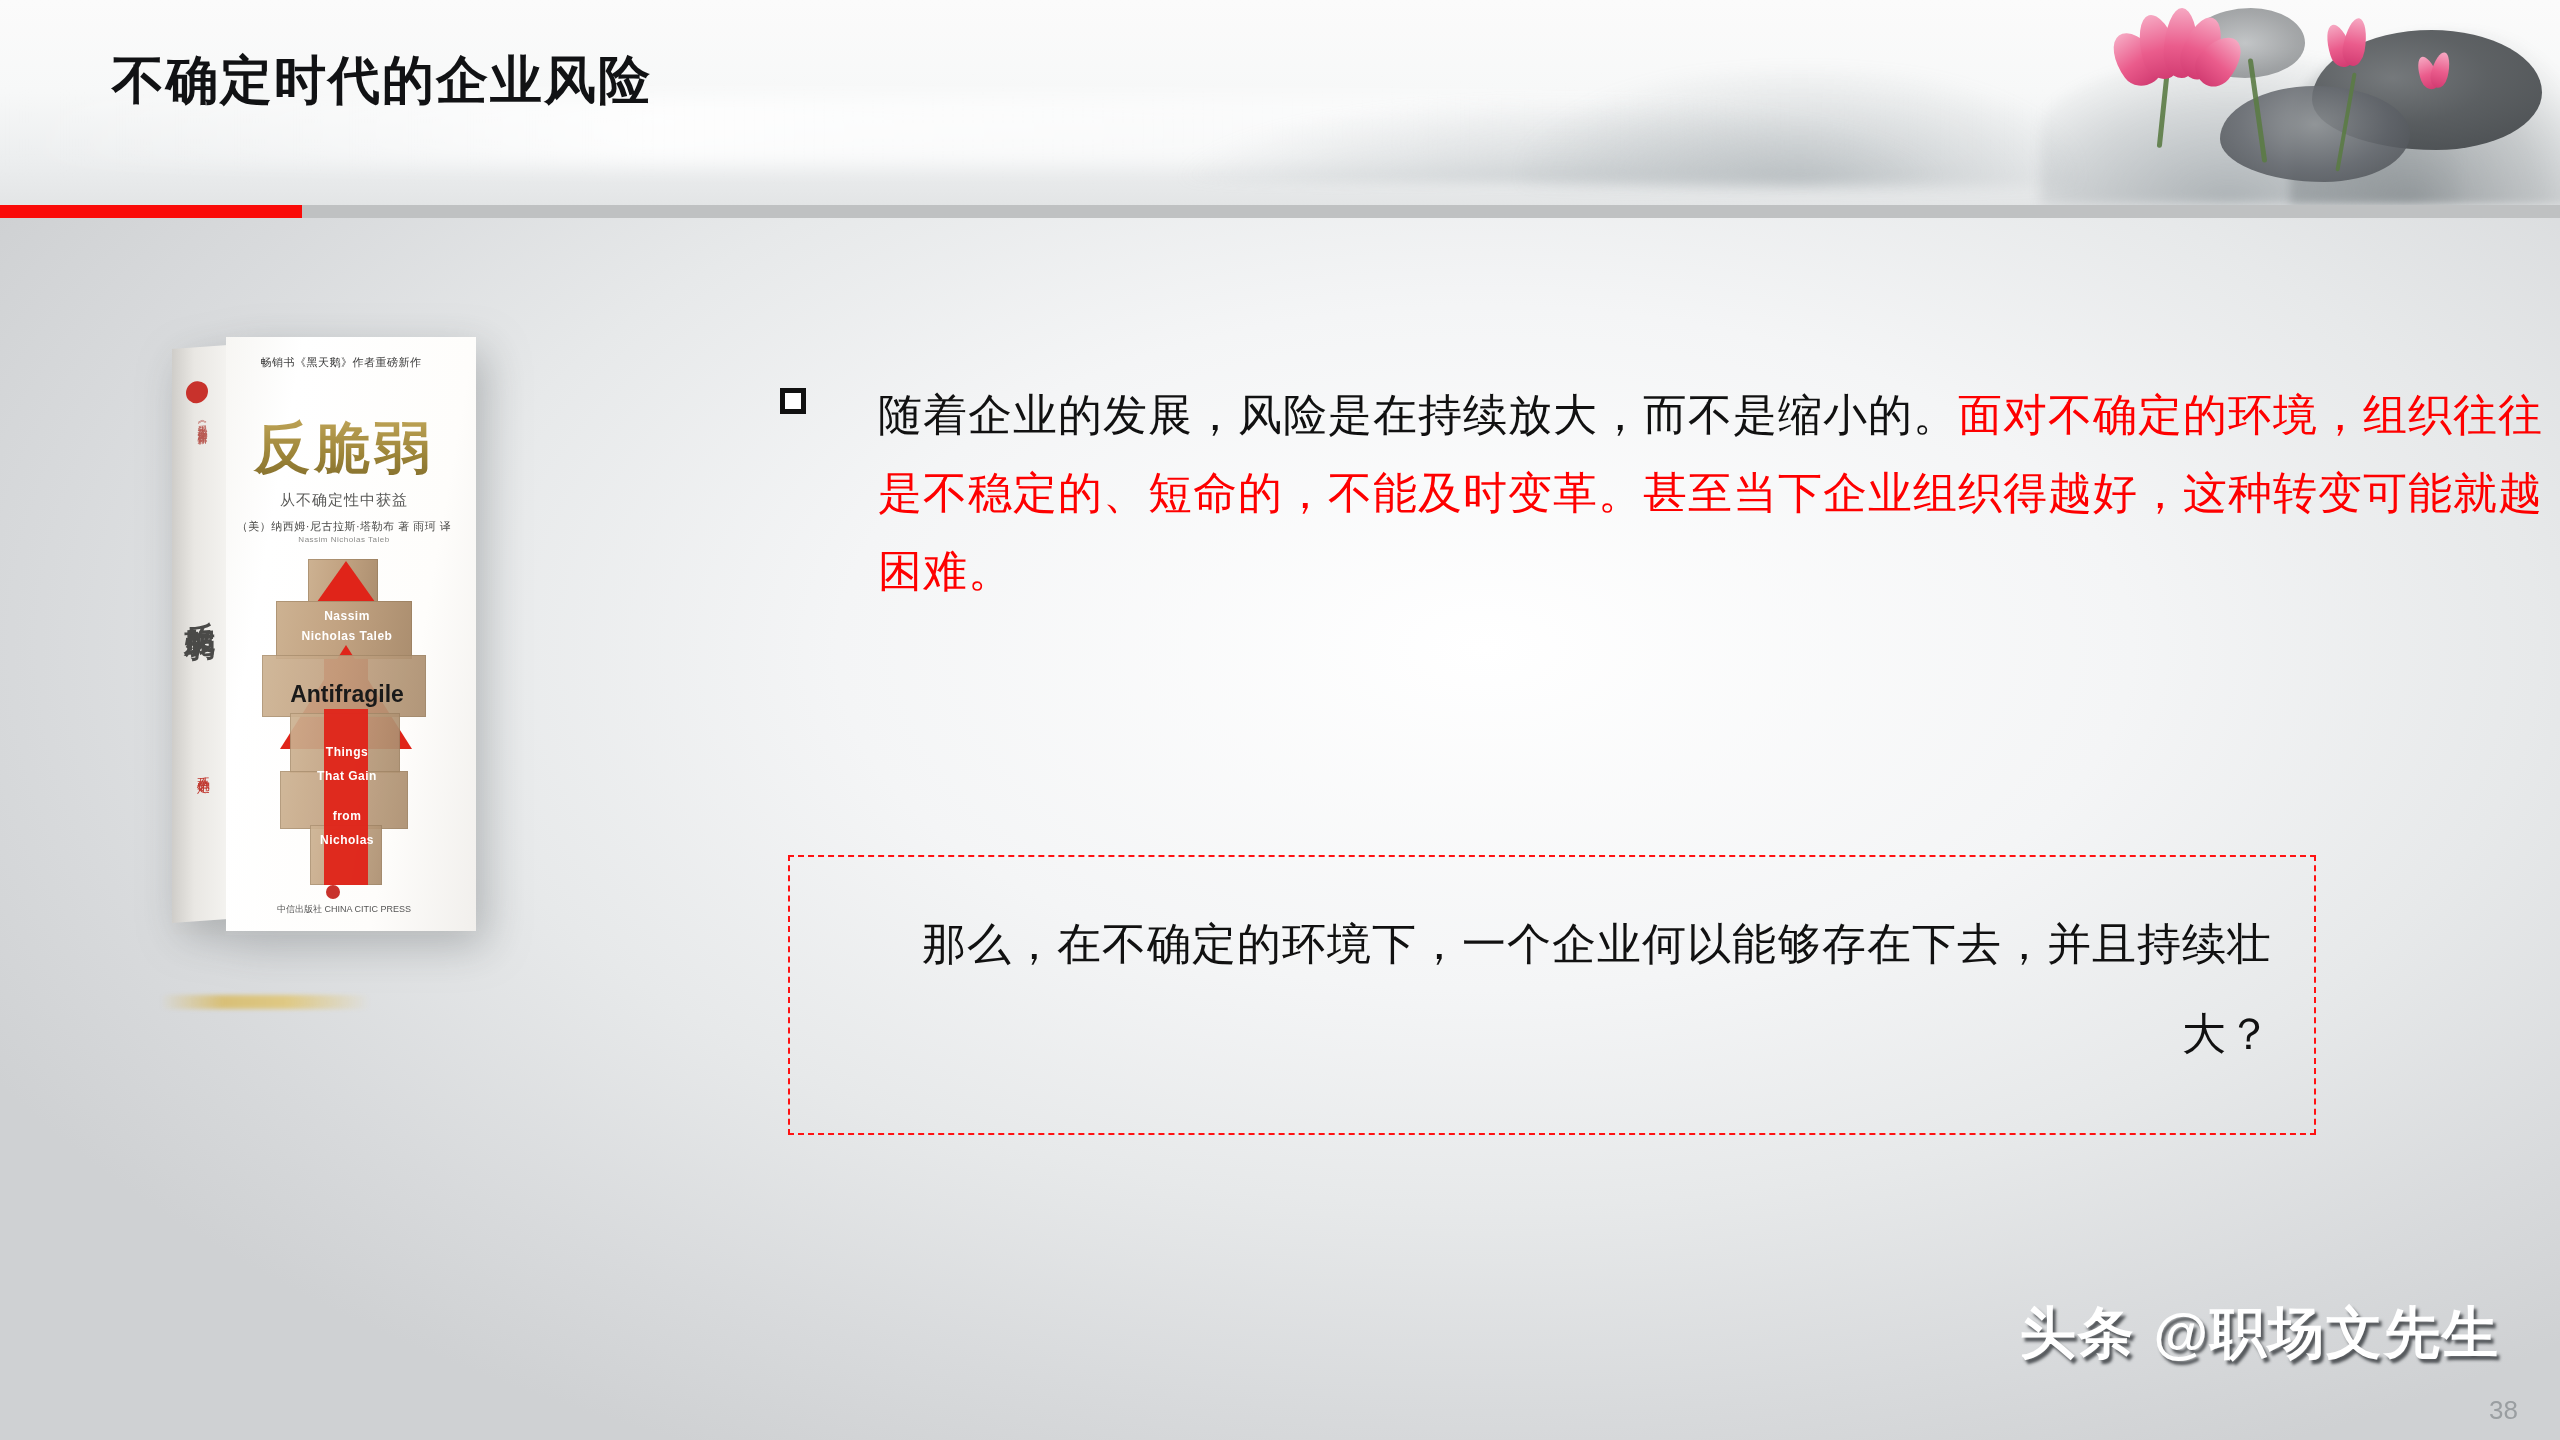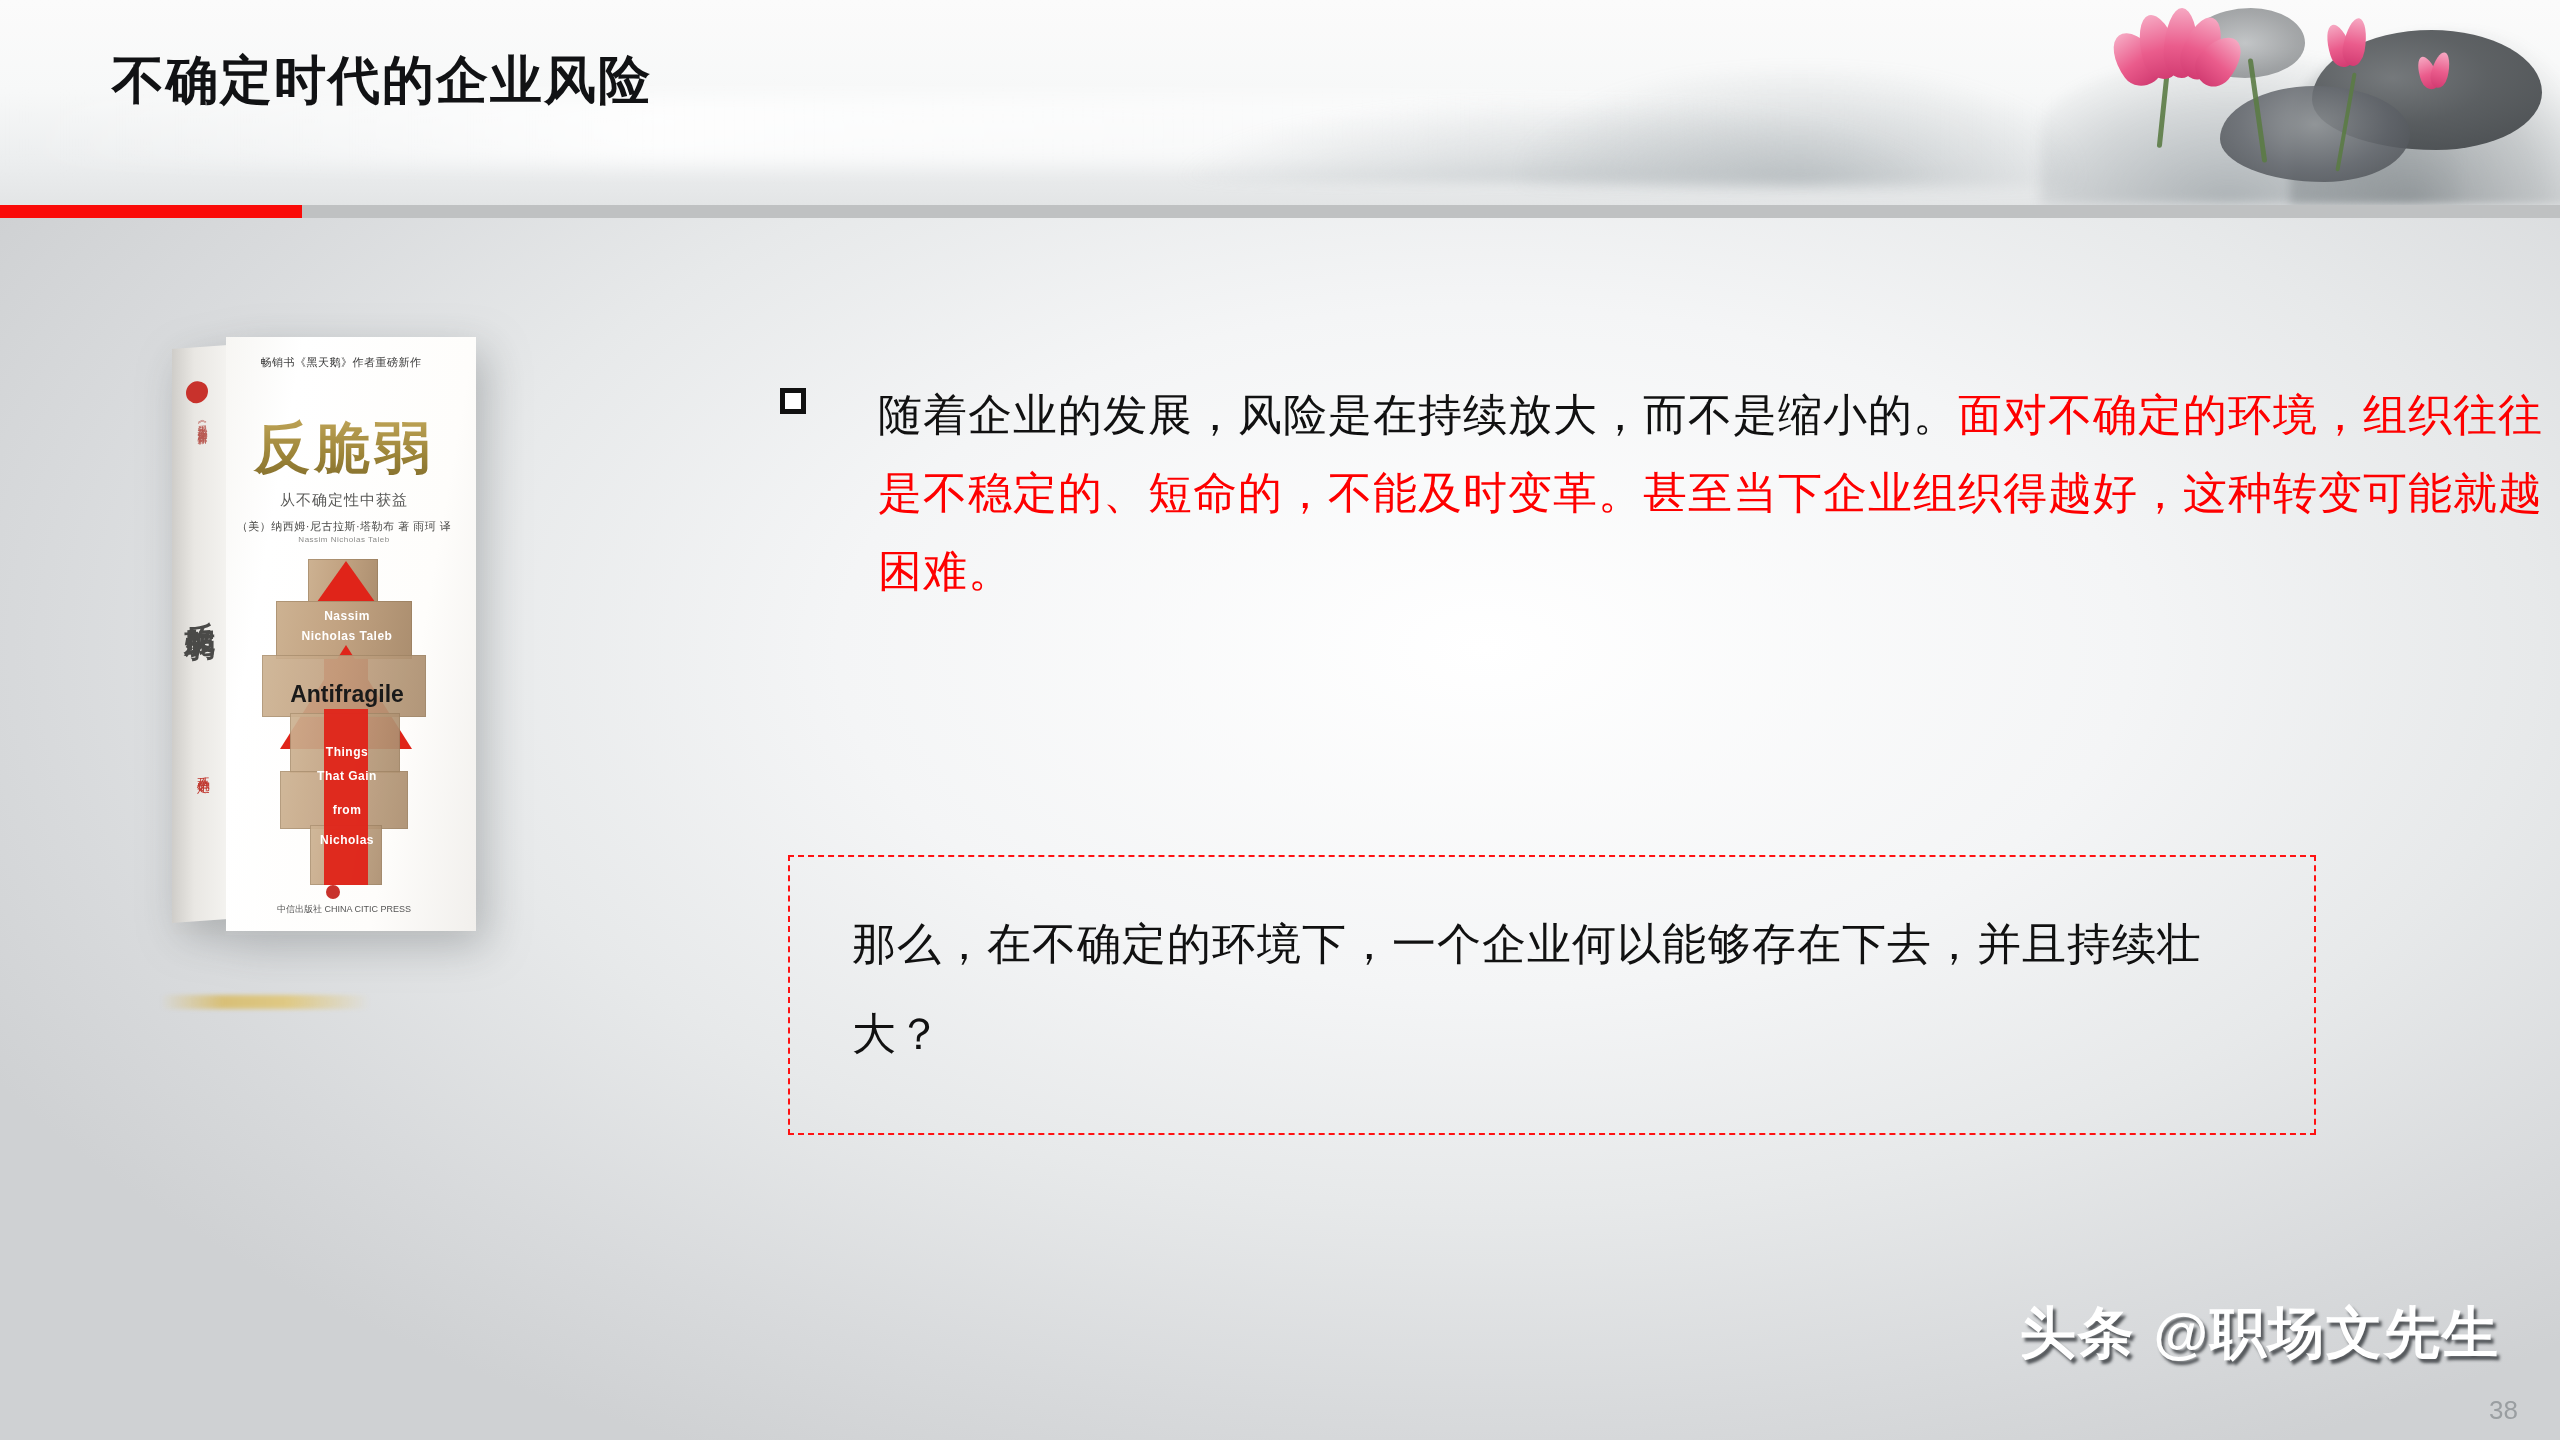--- a/index.html
+++ b/index.html
@@ -132,21 +132,21 @@
   .arrow-head2{position:absolute;left:40px;top:2px;width:0;height:0;
         border-left:44px solid transparent;border-right:44px solid transparent;
         border-bottom:62px solid #e02419;}
   .bx-t{position:absolute;color:#fff;font-weight:bold;text-align:center;width:170px;
         font-size:12px;letter-spacing:.5px;}
   .bx-name1{top:50px;}
   .bx-name2{top:70px;}
   .bx-anti{top:122px;color:#1a1a1a;font-size:23px;letter-spacing:0px;}
   .bx-l1{top:186px;text-align:center;}
   .bx-l2{top:210px;}
-  .bx-l3{top:244px;text-align:center;}
+  .bx-l3{top:250px;text-align:center;}
   .bx-l4{top:274px;}
   .bk-pub{position:absolute;left:0;top:566px;width:236px;text-align:center;
         font-size:9px;color:#555;}
   .bk-pubdot{position:absolute;left:100px;top:548px;width:14px;height:14px;border-radius:50%;background:#c8322c;}
 
   .book-reflect{position:absolute;left:172px;top:935px;width:320px;height:230px;
         transform:scaleY(-0.38);transform-origin:top center;
         opacity:.16;filter:blur(2px);}
   .refl-body{position:absolute;left:54px;top:0;width:250px;height:230px;
         background:linear-gradient(180deg,#f3f2ef 0%, rgba(243,242,239,0) 100%);}
@@ -161,21 +161,21 @@
   
   .bullet-row{position:absolute;left:780px;top:376px;width:1700px;}
   .bullet-mark{position:absolute;left:0;top:12px;width:26px;height:26px;
         border:5px solid #111;background:#fff;box-sizing:border-box;}
   .bullet-body{position:absolute;left:98px;top:0;width:1690px;
         font-size:44px;line-height:78px;color:#111;letter-spacing:1px;}
   .red{color:#fe0000;}
 
   
   .qbox{position:absolute;left:788px;top:855px;width:1528px;height:280px;
-        border:2px dashed #ff1212;box-sizing:border-box;}
+        border:2px dashed #ff1212;box-sizing:border-box;text-align:right;}
   .qtext{position:absolute;left:62px;top:42px;width:1420px;
         font-size:44px;line-height:90px;color:#111;letter-spacing:1px;}
 
   
   .watermark{position:absolute;right:60px;bottom:68px;
         font-size:56px;font-weight:bold;color:#ffffff;letter-spacing:2px;
         text-shadow:3px 4px 3px rgba(40,44,48,.75);white-space:nowrap;}
   .pagenum{position:absolute;right:42px;bottom:14px;font-size:26px;color:#9a9ea1;}
 </style>
 </head>

